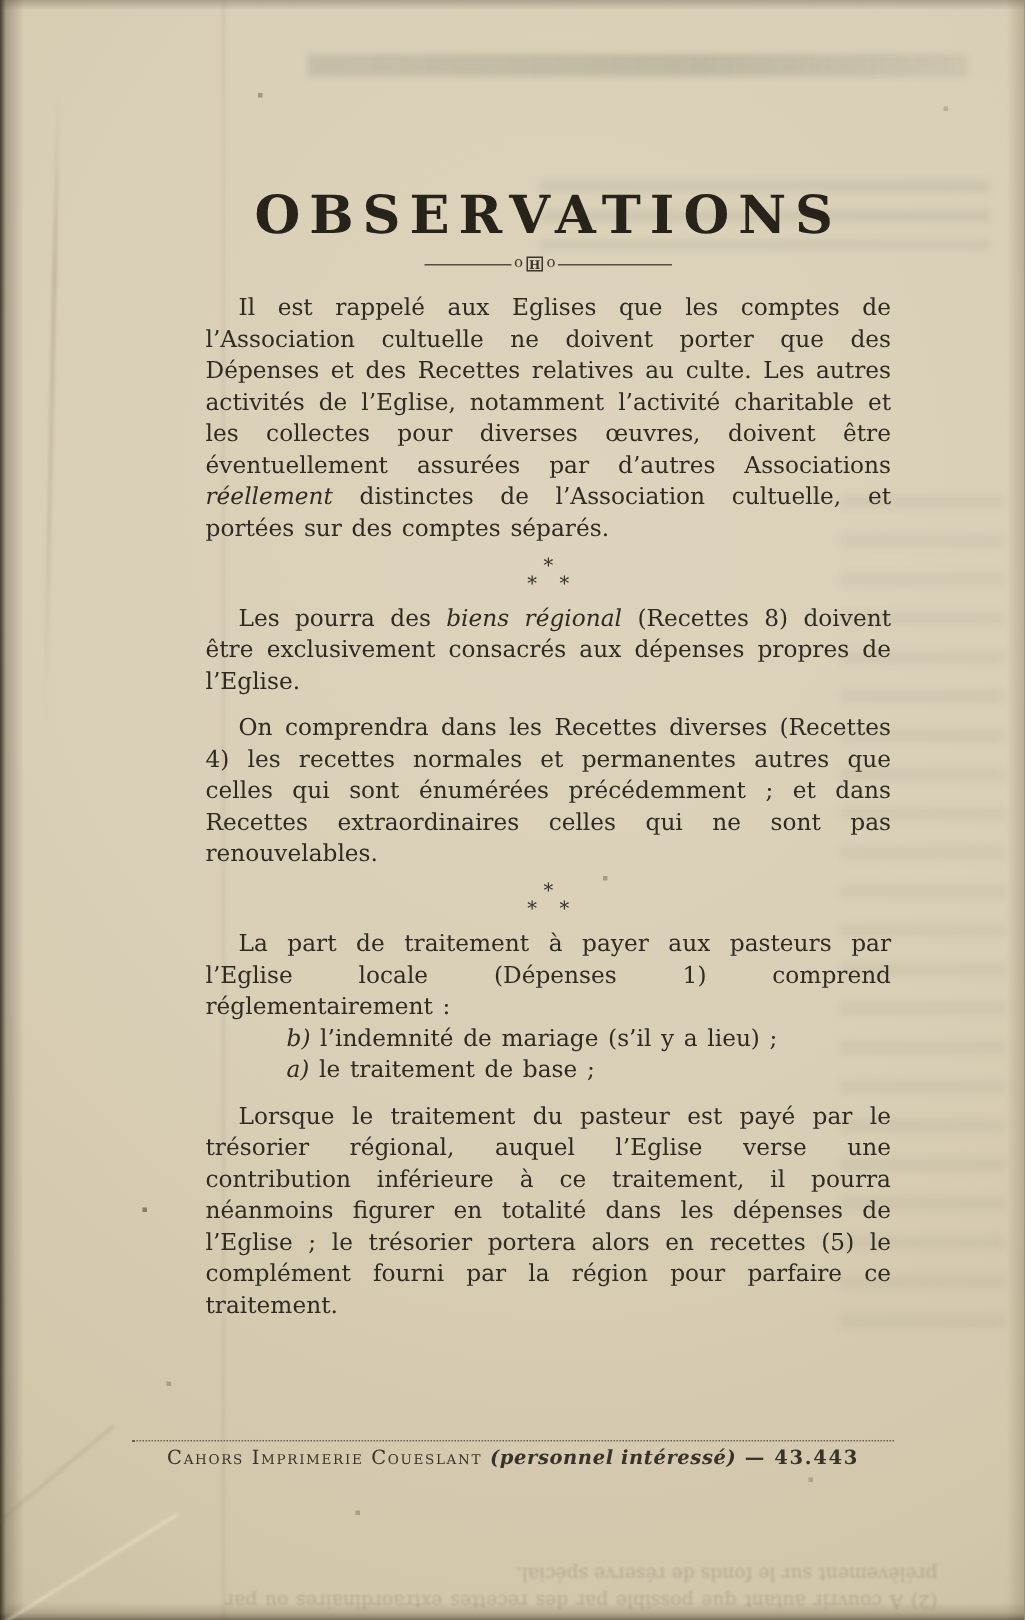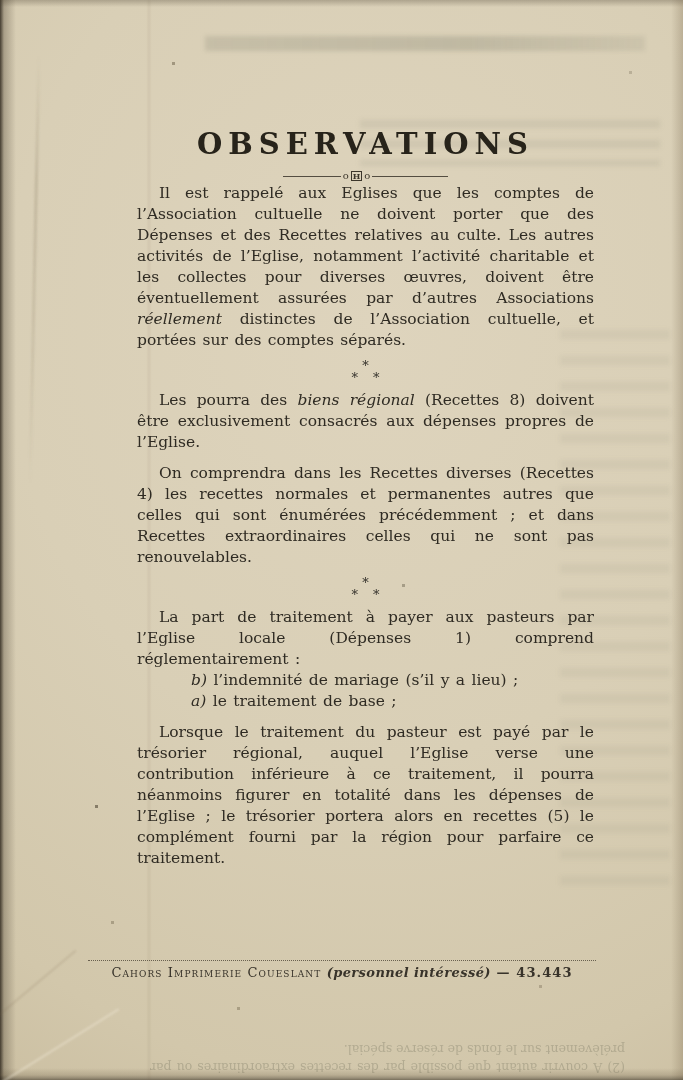--- a/index.html
+++ b/index.html
@@ -47,34 +47,34 @@
   .ghost-stripe-2{left:360px;top:120px;width:300px;height:46px;
     background:repeating-linear-gradient(180deg, rgba(96,100,84,.10) 0 8px, rgba(96,100,84,0) 8px 20px);filter:blur(2.5px);}
   .ghost-stripe-3{left:560px;top:330px;width:110px;height:560px;
     background:repeating-linear-gradient(180deg, rgba(96,100,84,.07) 0 9px, rgba(96,100,84,0) 9px 26px);filter:blur(2.5px);}
   .ghost-bottom{left:150px;top:1076px;width:475px;
     transform:scale(-1,-1);transform-origin:center top;
     font-size:12.5px;line-height:18px;text-align:justify;
     color:rgba(104,104,84,.55);filter:blur(.7px);opacity:.55;}
   
   .content{position:absolute;left:137px;top:124px;width:457px;color:#2f2b23;}
-  .title{margin:0;text-align:center;font-size:29px;line-height:40px;
+  .title{margin:0;text-align:center;font-size:35px;line-height:40px;
     font-weight:bold;letter-spacing:6px;color:#27231a;}
   .divider{display:flex;align-items:center;justify-content:center;
     margin-top:5px;height:14px;color:#3c362b;}
   .rule{border-top:1.5px solid rgba(60,54,43,.85);height:0;}
   .rule-l{width:58px;}
   .rule-r{width:76px;}
   .orn{display:flex;align-items:center;font-size:10px;line-height:10px;margin:0 2px;}
   .orn-box{display:inline-block;border:1px solid #3c362b;font-size:8px;line-height:8px;
     padding:0 1px;margin:0 2px;font-weight:bold;}
   .para{margin:0;text-align:justify;text-indent:22px;
     font-size:15.5px;line-height:21px;word-spacing:1.5px;}
   .para em{font-style:italic;}
-  .mt1{}
+  .mt1{margin-top:12px;}
   .mt2{margin-top:10px;}
   .mt3{margin-top:6px;}
   .item{text-indent:54px;}
   .item .marker{font-style:italic;}
   .asterism{display:flex;flex-direction:column;align-items:center;
     margin:10px auto 8px;color:#33302a;font-size:13px;line-height:9px;}
   .ast-row{display:flex;gap:15px;margin-top:3px;}
   .footer{position:absolute;left:88px;top:960px;width:508px;text-align:center;
     border-top:1px dotted rgba(70,62,48,.75);padding-top:3px;color:#38332a;}
   .imprint{margin:0;font-size:13px;line-height:17px;letter-spacing:1.1px;}

